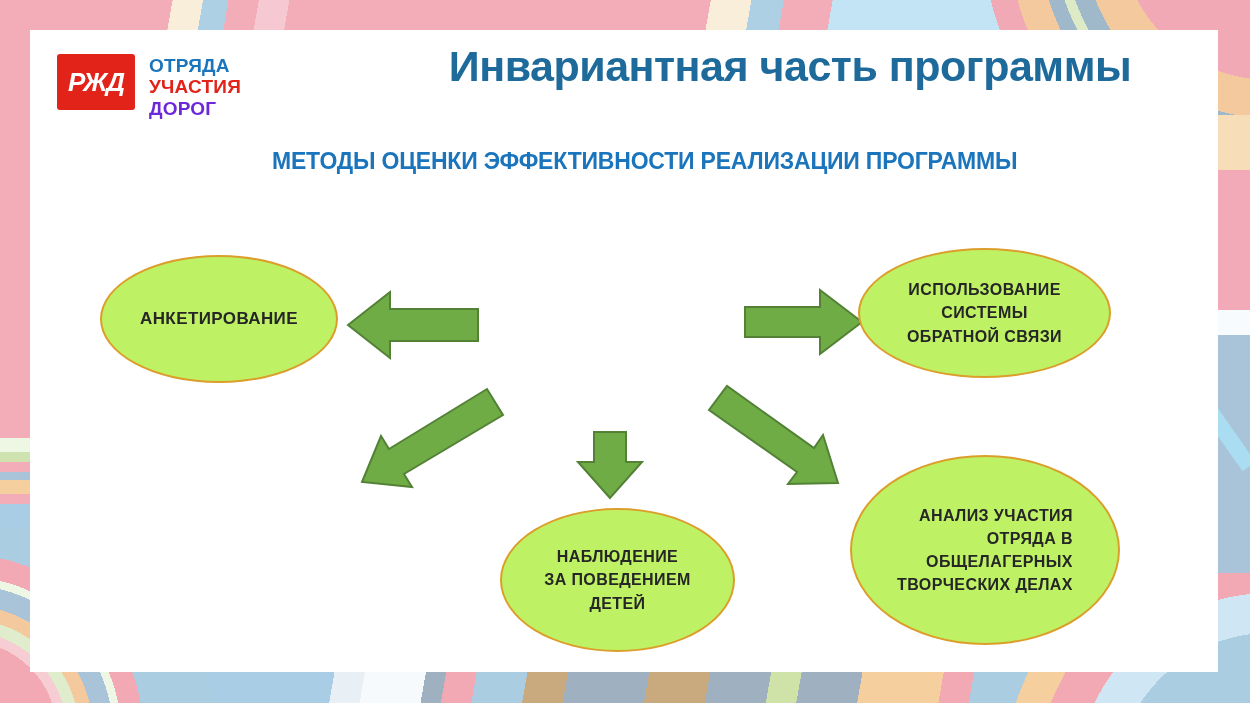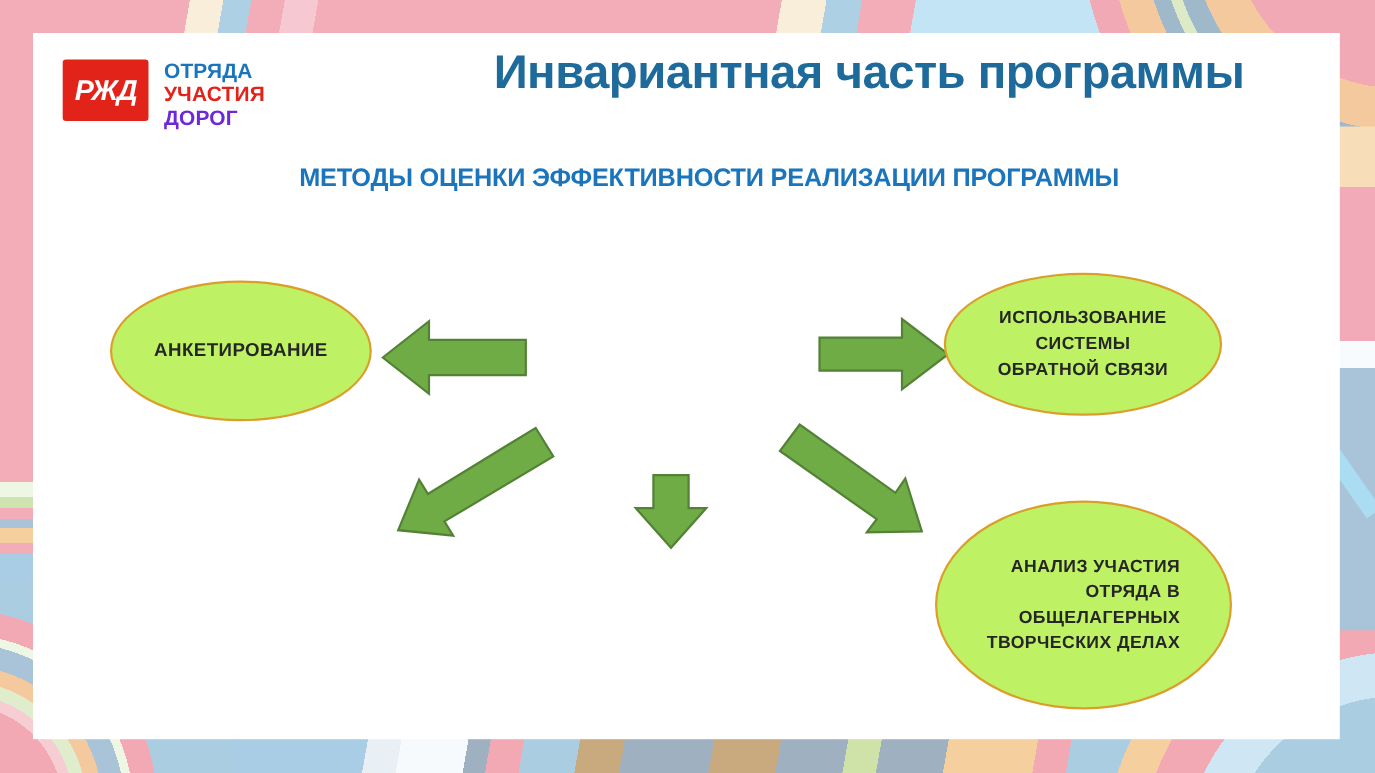--- a/index.html
+++ b/index.html
@@ -120,20 +120,25 @@
     </svg>
 
     <div class="node node-left">
       <span class="node-label">АНКЕТИРОВАНИЕ</span>
     </div>
     <div class="node node-right">
       <span class="node-label">ИСПОЛЬЗОВАНИЕ
 СИСТЕМЫ
 ОБРАТНОЙ СВЯЗИ</span>
     </div>
+    <div class="node node-bottom-center">
+      <span class="node-label">НАБЛЮДЕНИЕ
+ЗА ПОВЕДЕНИЕМ
+ДЕТЕЙ</span>
+    </div>
     <div class="node node-bottom-right">
       <span class="node-label">АНАЛИЗ УЧАСТИЯ
 ОТРЯДА В
 ОБЩЕЛАГЕРНЫХ
 ТВОРЧЕСКИХ ДЕЛАХ</span>
     </div>
 
   </div>
 </div>
 

